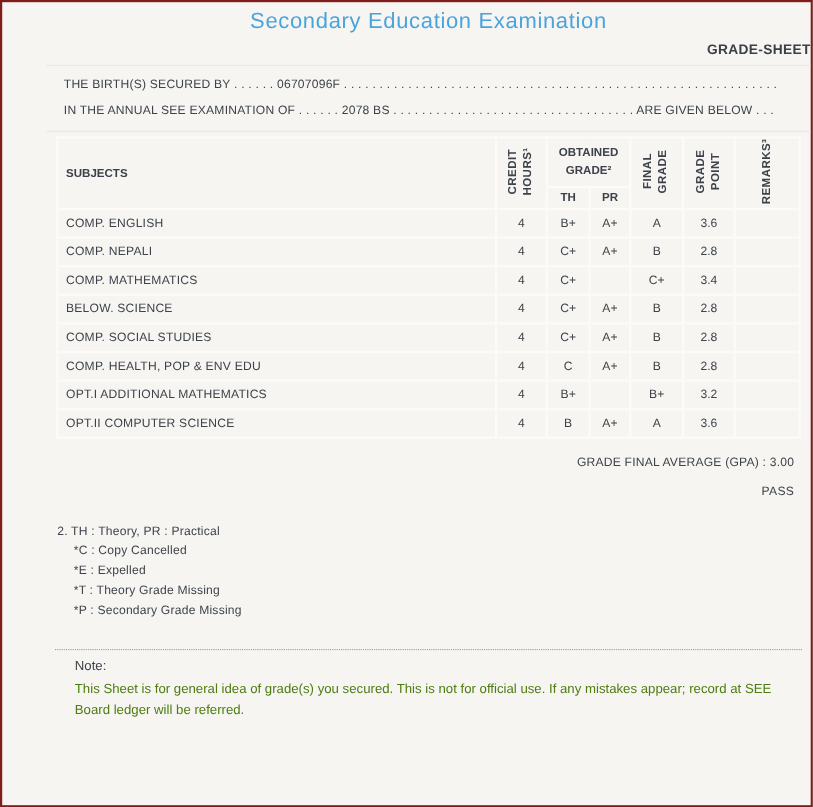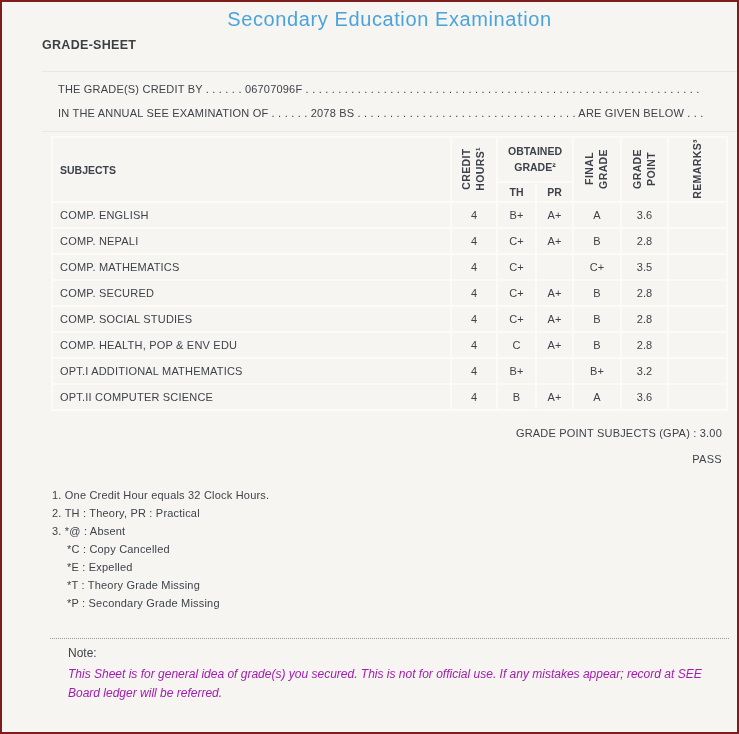--- a/index.html
+++ b/index.html
@@ -10,21 +10,21 @@
     border: 2px solid #7f1d1d;
     background: #f6f5f2;
     font-family: "Liberation Sans", sans-serif;
     color: #3e434a;
     overflow: hidden;
     padding-left: 40px;
   }
   
   .header { padding-top: 6px; padding-bottom: 7px; border-bottom: 1px solid #eae8e3; }
   .title { margin: 0; text-align: center; font-size: 20px; font-weight: 400; letter-spacing: .6px; color: #4aa4dc; }
-  .subtitle { margin: 7px 0 12px; text-align: left; font-size: 12.5px; font-weight: 700; letter-spacing: .3px; color: #3b4047; }
+  .subtitle { margin: 7px 0 0; text-align: right; font-size: 12.5px; font-weight: 700; letter-spacing: .3px; color: #3b4047; }
 
   
   .info { padding: 5px 16px 6px; border-bottom: 1px solid #eae8e3; }
   .info-line { font-size: 11px; line-height: 24px; white-space: nowrap; overflow: hidden; letter-spacing: .2px; }
 
   
   table.grades { border-collapse: collapse; table-layout: fixed; width: calc(100% - 18px); margin: 4px 9px 0; }
   table.grades th, table.grades td { border: 2px solid #fcfbf8; padding: 0; }
   table.grades thead th { font-size: 10.5px; font-weight: 700; text-align: center; vertical-align: middle; color: #3d424a; }
   table.grades thead tr.h-top { height: 45px; }
@@ -43,34 +43,34 @@
 
   
   .footnotes { margin: 18px 10px 0; font-size: 11px; }
   .footnotes .fn { line-height: 18px; letter-spacing: .2px; }
   .footnotes .fn.indent { padding-left: 15px; }
 
   
   .note-sep { border: none; border-top: 1px dotted #9c9a96; margin: 26px 8px 0; }
   .note { margin: 5px 26px 0; }
   .note-label { font-size: 12px; line-height: 18px; }
-  .note-text { font-size: 12px; line-height: 19px; margin: 3px 0 0; color: #a21caf; font-style: italic; }
+  .note-text { font-size: 12px; line-height: 19px; margin: 3px 0 0; color: #4d7c0f; }
 </style>
 </head>
 <body>
 
 <div class="sheet">
 
   <div class="header">
     <h1 class="title">Secondary Education Examination</h1>
     <h2 class="subtitle">GRADE-SHEET</h2>
   </div>
 
   <div class="info">
-    <div class="info-line">THE GRADE(S) CREDIT BY . . . . . . 06707096F . . . . . . . . . . . . . . . . . . . . . . . . . . . . . . . . . . . . . . . . . . . . . . . . . . . . . . . . . . . . .</div>
+    <div class="info-line">THE BIRTH(S) SECURED BY . . . . . . 06707096F . . . . . . . . . . . . . . . . . . . . . . . . . . . . . . . . . . . . . . . . . . . . . . . . . . . . . . . . . . . . .</div>
     <div class="info-line">IN THE ANNUAL SEE EXAMINATION OF . . . . . . 2078 BS . . . . . . . . . . . . . . . . . . . . . . . . . . . . . . . . . . ARE GIVEN BELOW . . .</div>
   </div>
 
   <table class="grades">
     <colgroup>
       <col>
       <col style="width:46px">
       <col style="width:39px">
       <col style="width:37px">
       <col style="width:48px">
@@ -113,25 +113,25 @@
         <td>B</td>
         <td>2.8</td>
         <td></td>
       </tr>
       <tr>
         <td class="subject">COMP. MATHEMATICS</td>
         <td>4</td>
         <td>C+</td>
         <td></td>
         <td>C+</td>
-        <td>3.5</td>
+        <td>3.4</td>
         <td></td>
       </tr>
       <tr>
-        <td class="subject">COMP. SECURED</td>
+        <td class="subject">BELOW. SCIENCE</td>
         <td>4</td>
         <td>C+</td>
         <td>A+</td>
         <td>B</td>
         <td>2.8</td>
         <td></td>
       </tr>
       <tr>
         <td class="subject">COMP. SOCIAL STUDIES</td>
         <td>4</td>
@@ -165,28 +165,26 @@
         <td>B</td>
         <td>A+</td>
         <td>A</td>
         <td>3.6</td>
         <td></td>
       </tr>
     </tbody>
   </table>
 
   <div class="summary">
-    <div class="gpa-line"><span>GRADE POINT SUBJECTS (GPA) : </span><span>3.00</span></div>
+    <div class="gpa-line"><span>GRADE FINAL AVERAGE (GPA) : </span><span>3.00</span></div>
     <div class="result">PASS</div>
   </div>
 
   <div class="footnotes">
-    <div class="fn">1. One Credit Hour equals 32 Clock Hours.</div>
     <div class="fn">2. TH : Theory, PR : Practical</div>
-    <div class="fn">3. *@ : Absent</div>
     <div class="fn indent">*C : Copy Cancelled</div>
     <div class="fn indent">*E : Expelled</div>
     <div class="fn indent">*T : Theory Grade Missing</div>
     <div class="fn indent">*P : Secondary Grade Missing</div>
   </div>
 
   <hr class="note-sep">
 
   <div class="note">
     <div class="note-label">Note:</div>

